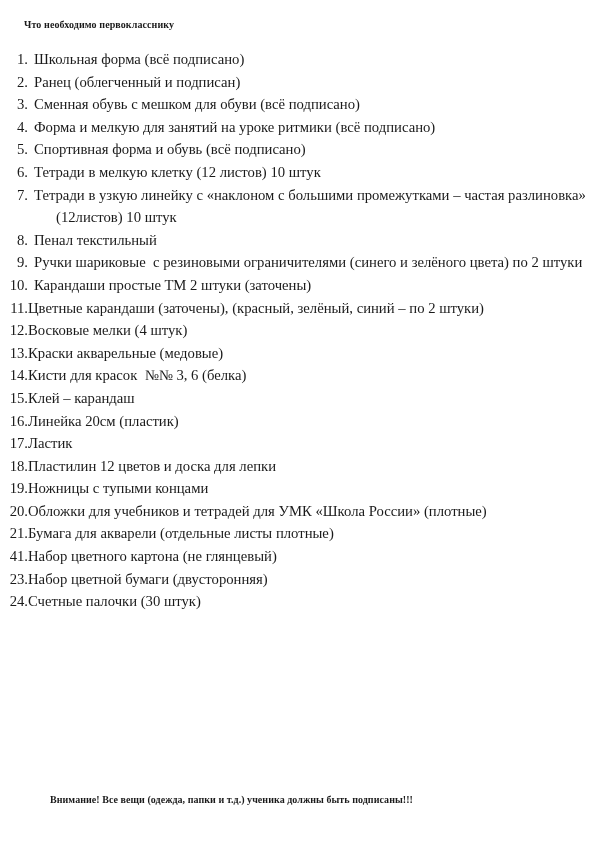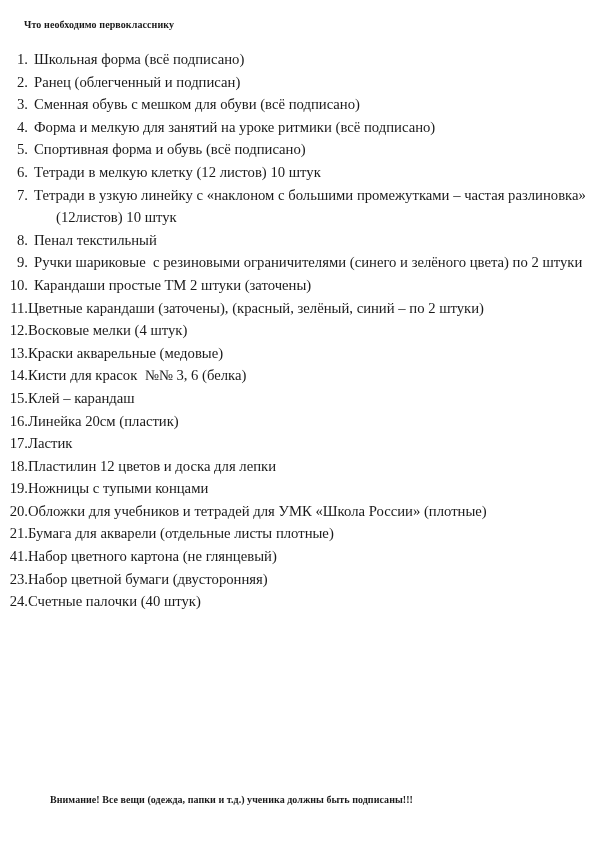--- a/index.html
+++ b/index.html
@@ -111,18 +111,18 @@
       <p class="list-item tight"><span class="item-num">14.</span><span class="item-text">Кисти для красок  №№ 3, 6 (белка)</span></p>
       <p class="list-item tight"><span class="item-num">15.</span><span class="item-text">Клей – карандаш</span></p>
       <p class="list-item tight"><span class="item-num">16.</span><span class="item-text">Линейка 20см (пластик)</span></p>
       <p class="list-item tight"><span class="item-num">17.</span><span class="item-text">Ластик</span></p>
       <p class="list-item tight"><span class="item-num">18.</span><span class="item-text">Пластилин 12 цветов и доска для лепки</span></p>
       <p class="list-item tight"><span class="item-num">19.</span><span class="item-text">Ножницы с тупыми концами</span></p>
       <p class="list-item tight"><span class="item-num">20.</span><span class="item-text">Обложки для учебников и тетрадей для УМК «Школа России» (плотные)</span></p>
       <p class="list-item tight"><span class="item-num">21.</span><span class="item-text">Бумага для акварели (отдельные листы плотные)</span></p>
       <p class="list-item tight"><span class="item-num">41.</span><span class="item-text">Набор цветного картона (не глянцевый)</span></p>
       <p class="list-item tight"><span class="item-num">23.</span><span class="item-text">Набор цветной бумаги (двусторонняя)</span></p>
-      <p class="list-item tight"><span class="item-num">24.</span><span class="item-text">Счетные палочки (40 штук)</span></p>
+      <p class="list-item tight"><span class="item-num">24.</span><span class="item-text">Счетные палочки (30 штук)</span></p>
     </div>
 
   <div class="notice">Внимание! Все вещи (одежда, папки и т.д.) ученика должны быть подписаны!!!</div>
 
 </div>
 
 </body></html>

